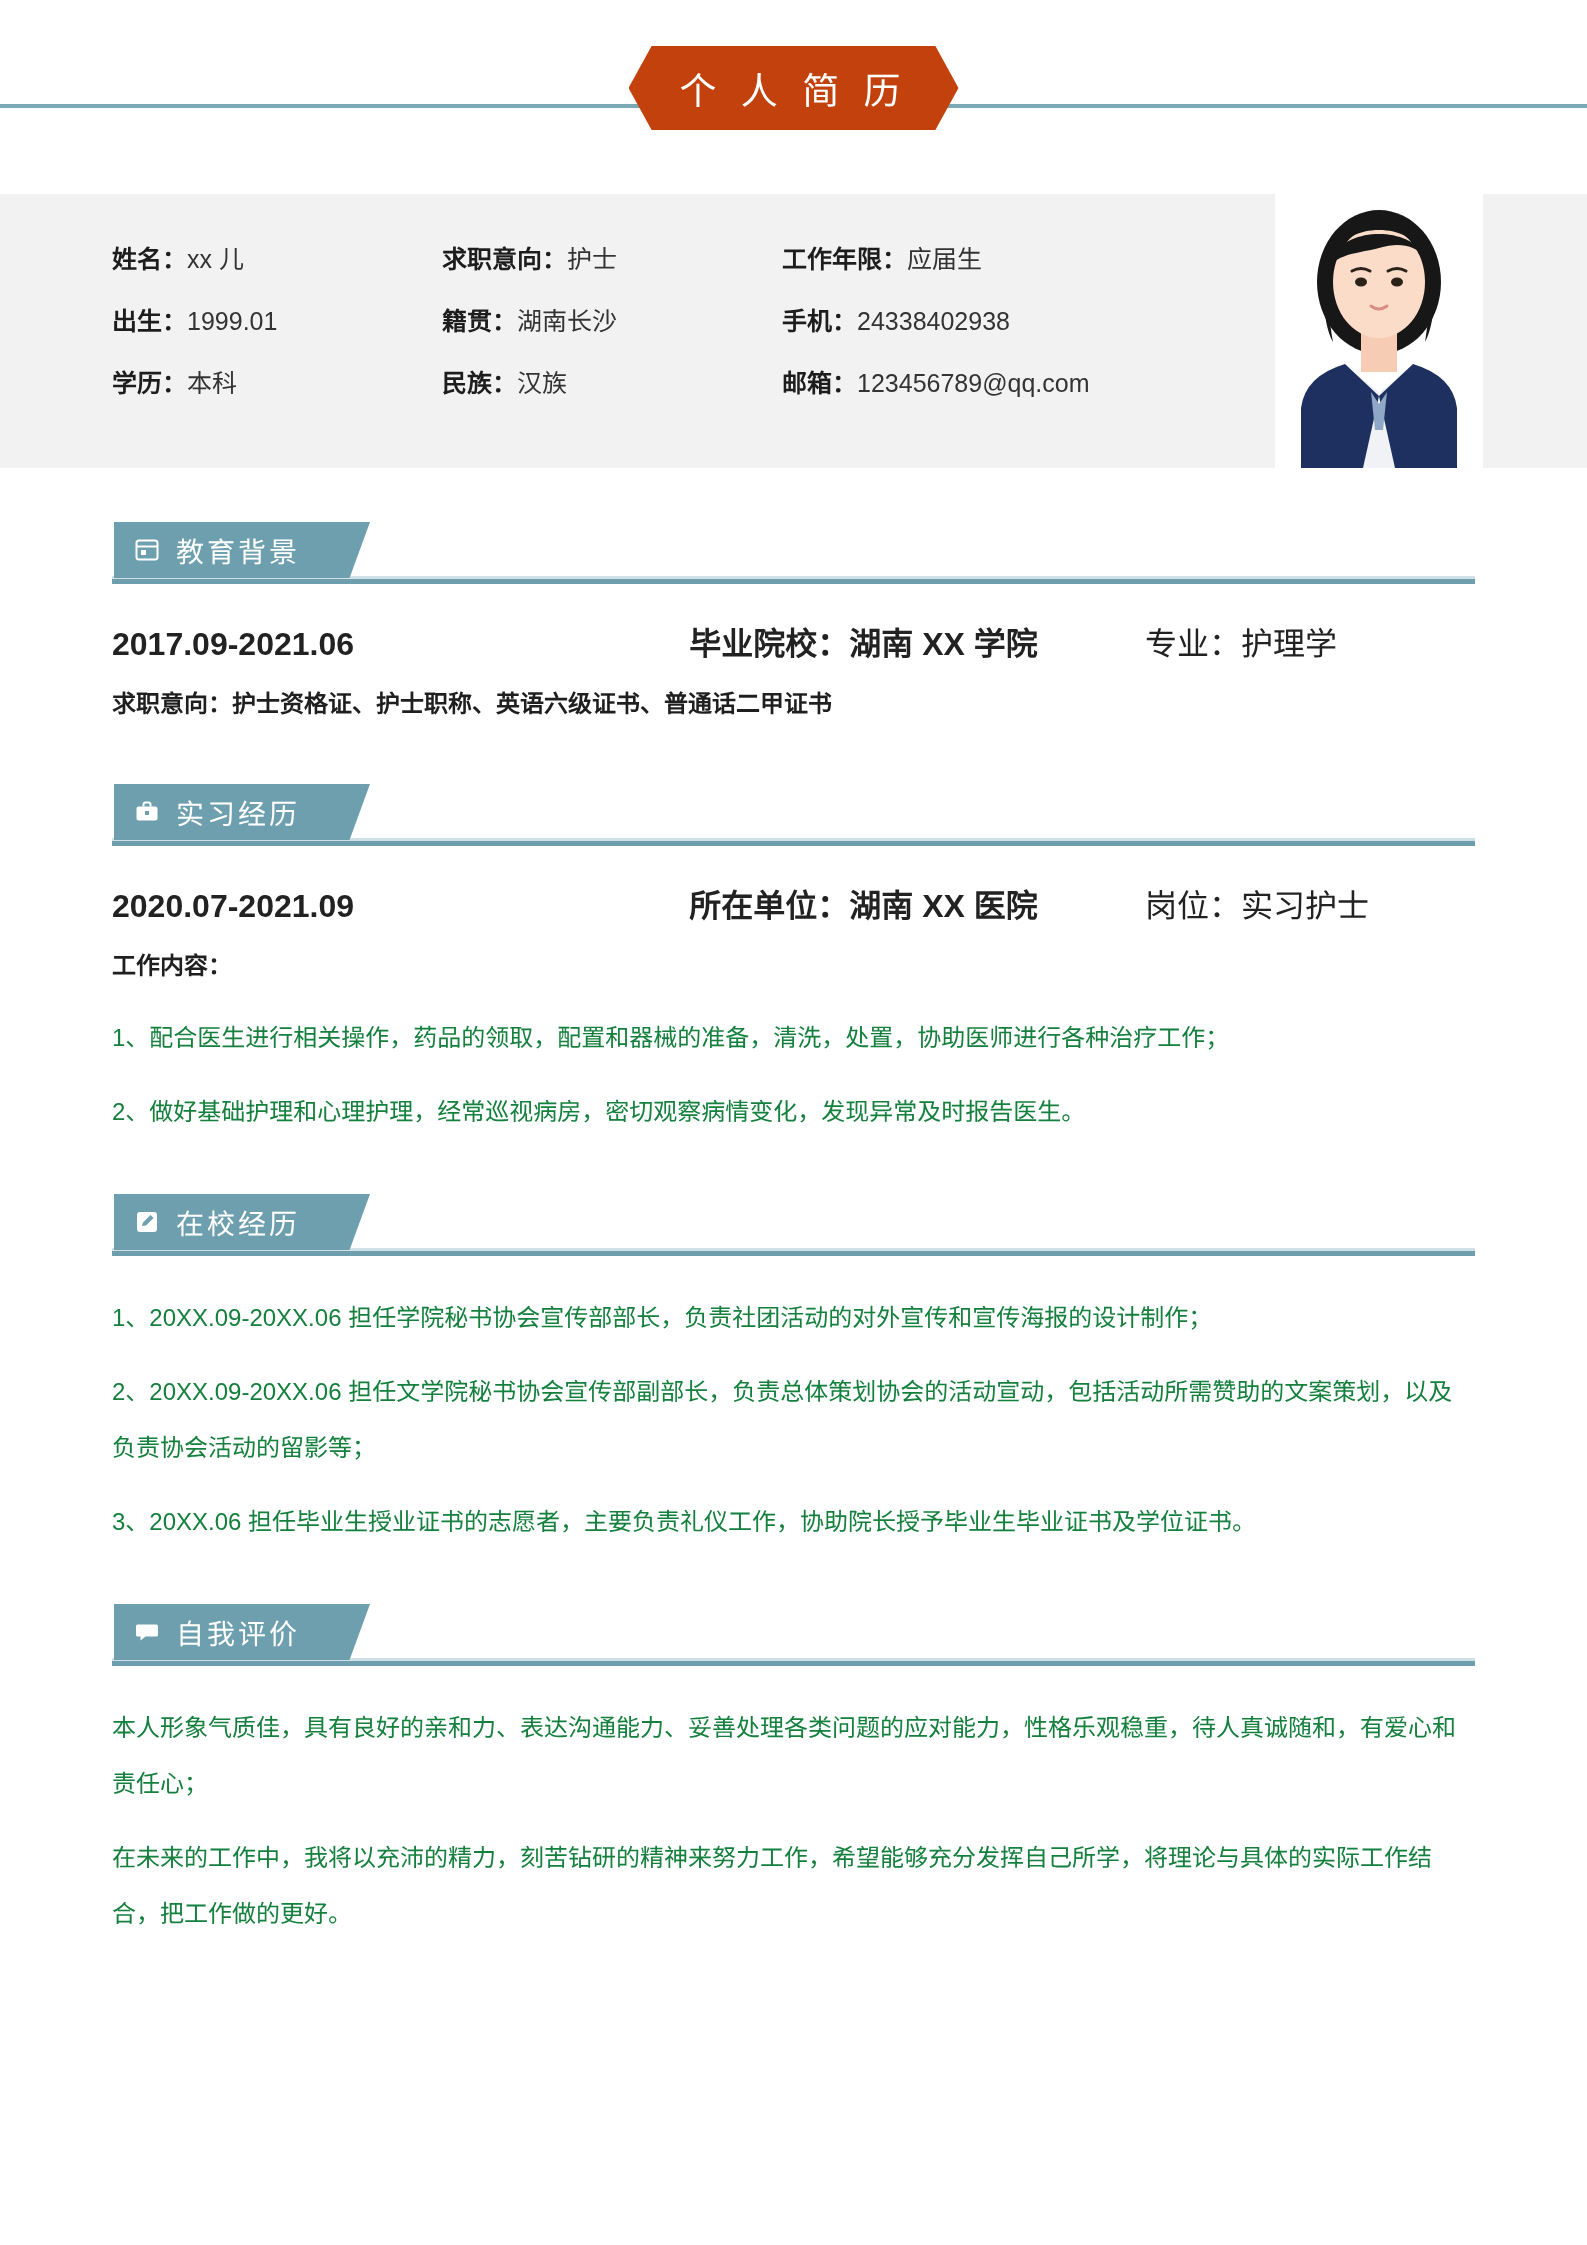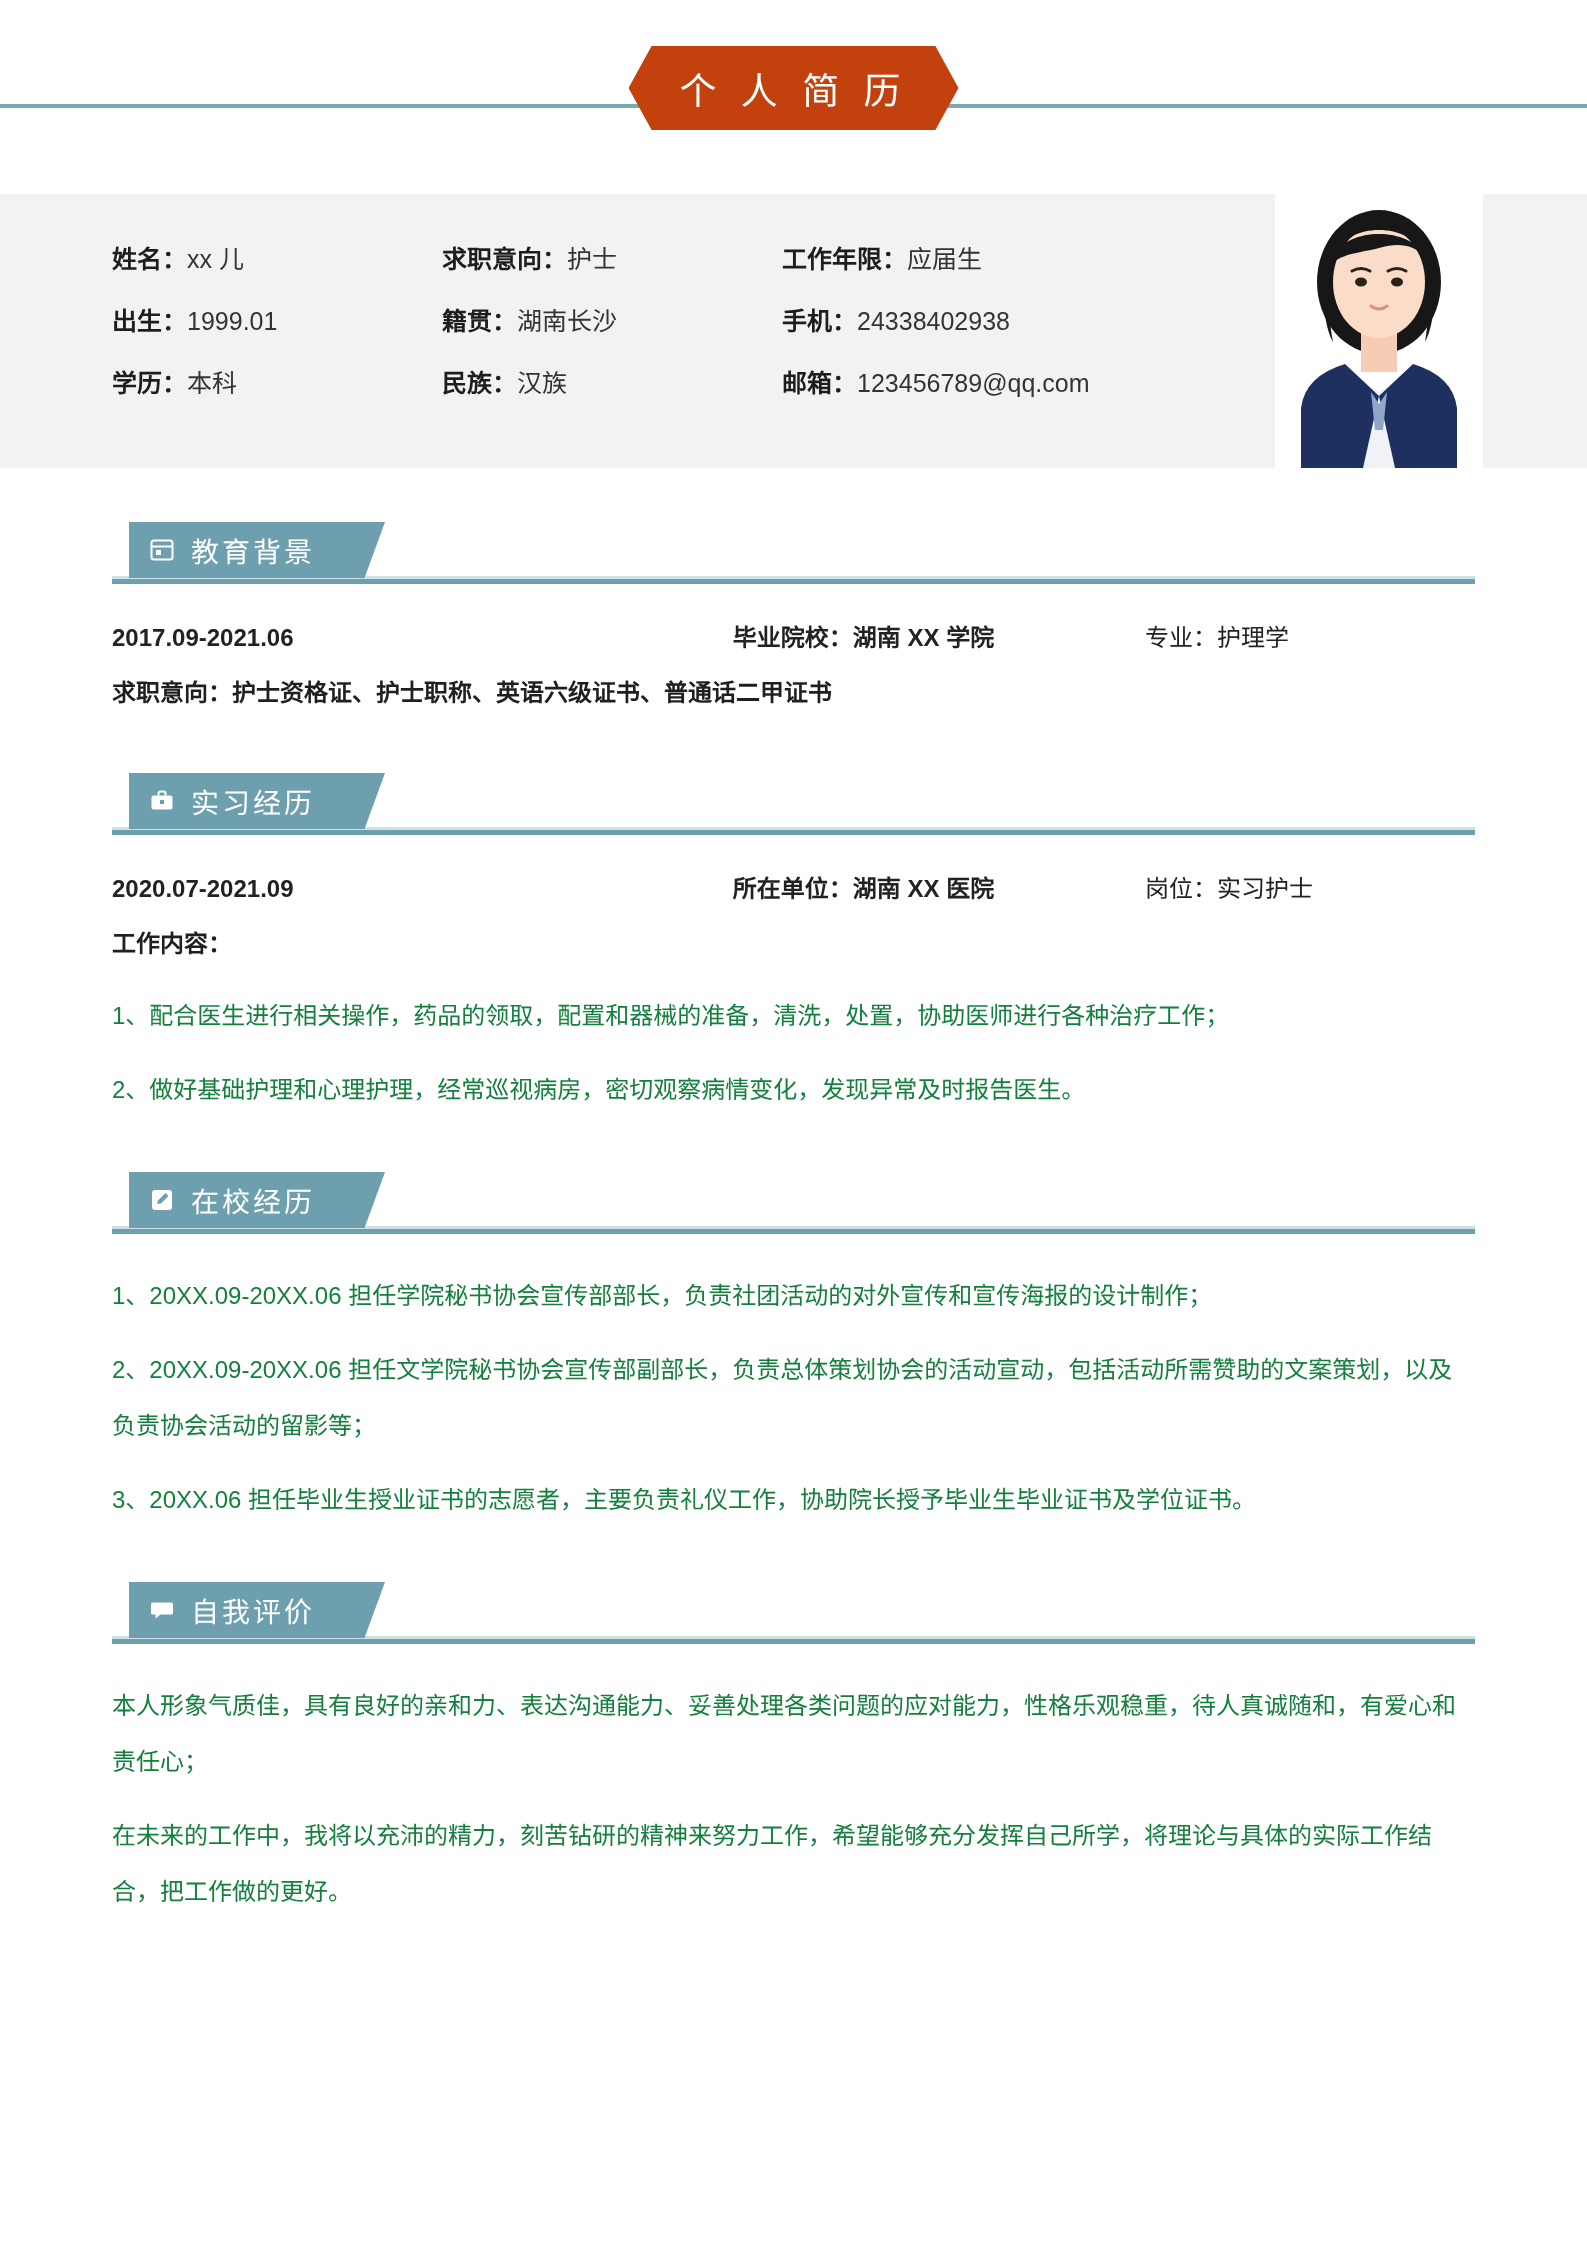--- a/index.html
+++ b/index.html
@@ -86,21 +86,21 @@
 
   
   .section { padding: 0 112px; }
   .sec-head {
     position: relative;
     height: 62px;
     margin-top: 54px;
   }
   .sec-head .tab {
     position: absolute;
-    left: 17px;
+    left: 2px;
     top: 0;
     height: 56px;
     background: #6d9fae;
     color: #fff;
     display: flex;
     align-items: center;
     padding: 0 26px 0 18px;
     clip-path: polygon(0 0, 100% 0, 92% 100%, 0 100%);
     min-width: 256px;
   }
@@ -128,21 +128,21 @@
     bottom: 5px;
     height: 3px;
     background: #cfe0e6;
   }
 
   
   .row3 {
     display: flex;
     align-items: baseline;
     margin-top: 34px;
-    font-size: 24px;
+    font-size: 32px;
   }
   .row3 .a { width: 470px; font-weight: bold; }
   .row3 .b { flex: 1; text-align: center; font-weight: bold; }
   .row3 .c { width: 330px; text-align: left; font-weight: normal; }
 
   .line {
     font-size: 24px;
     line-height: 52px;
     margin-top: 14px;
     color: #1f1f1f;

